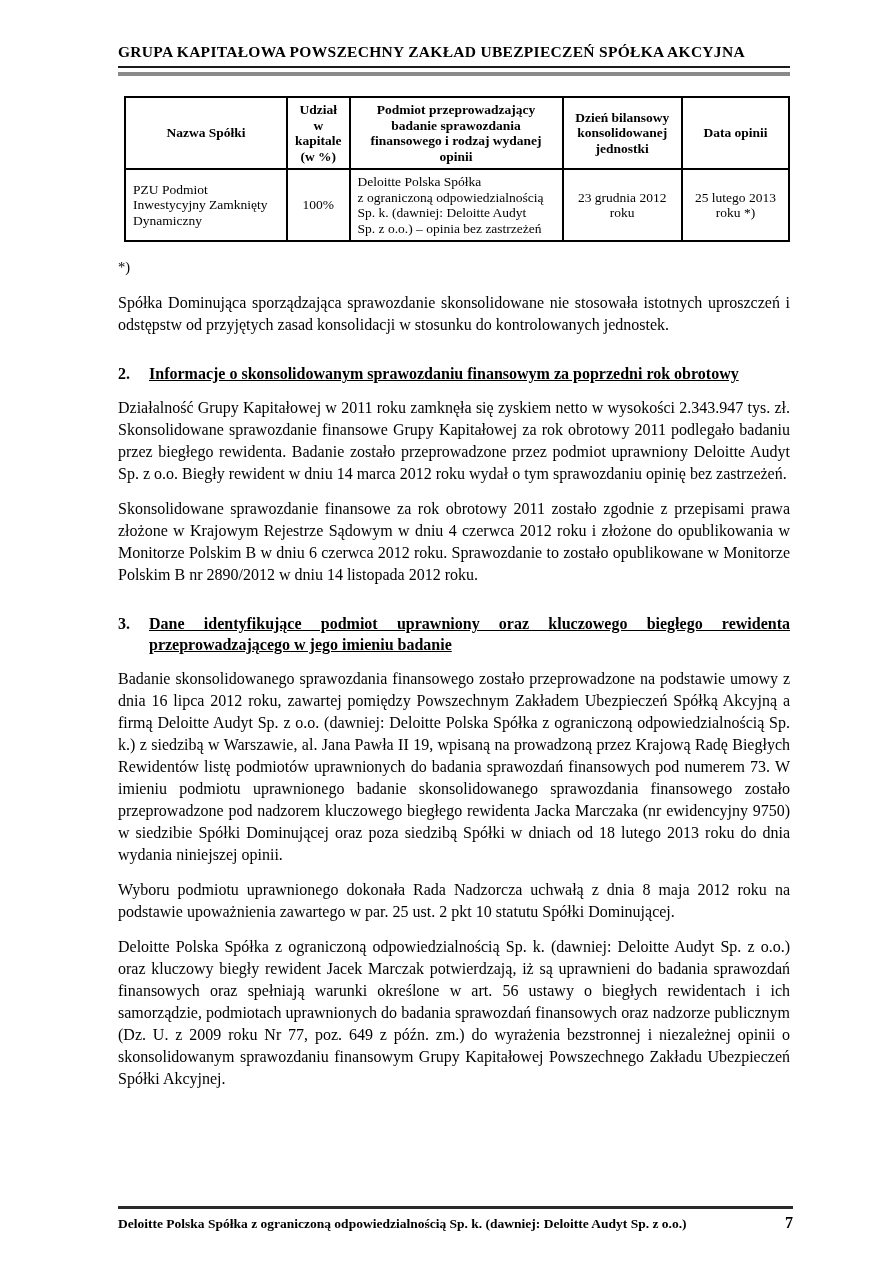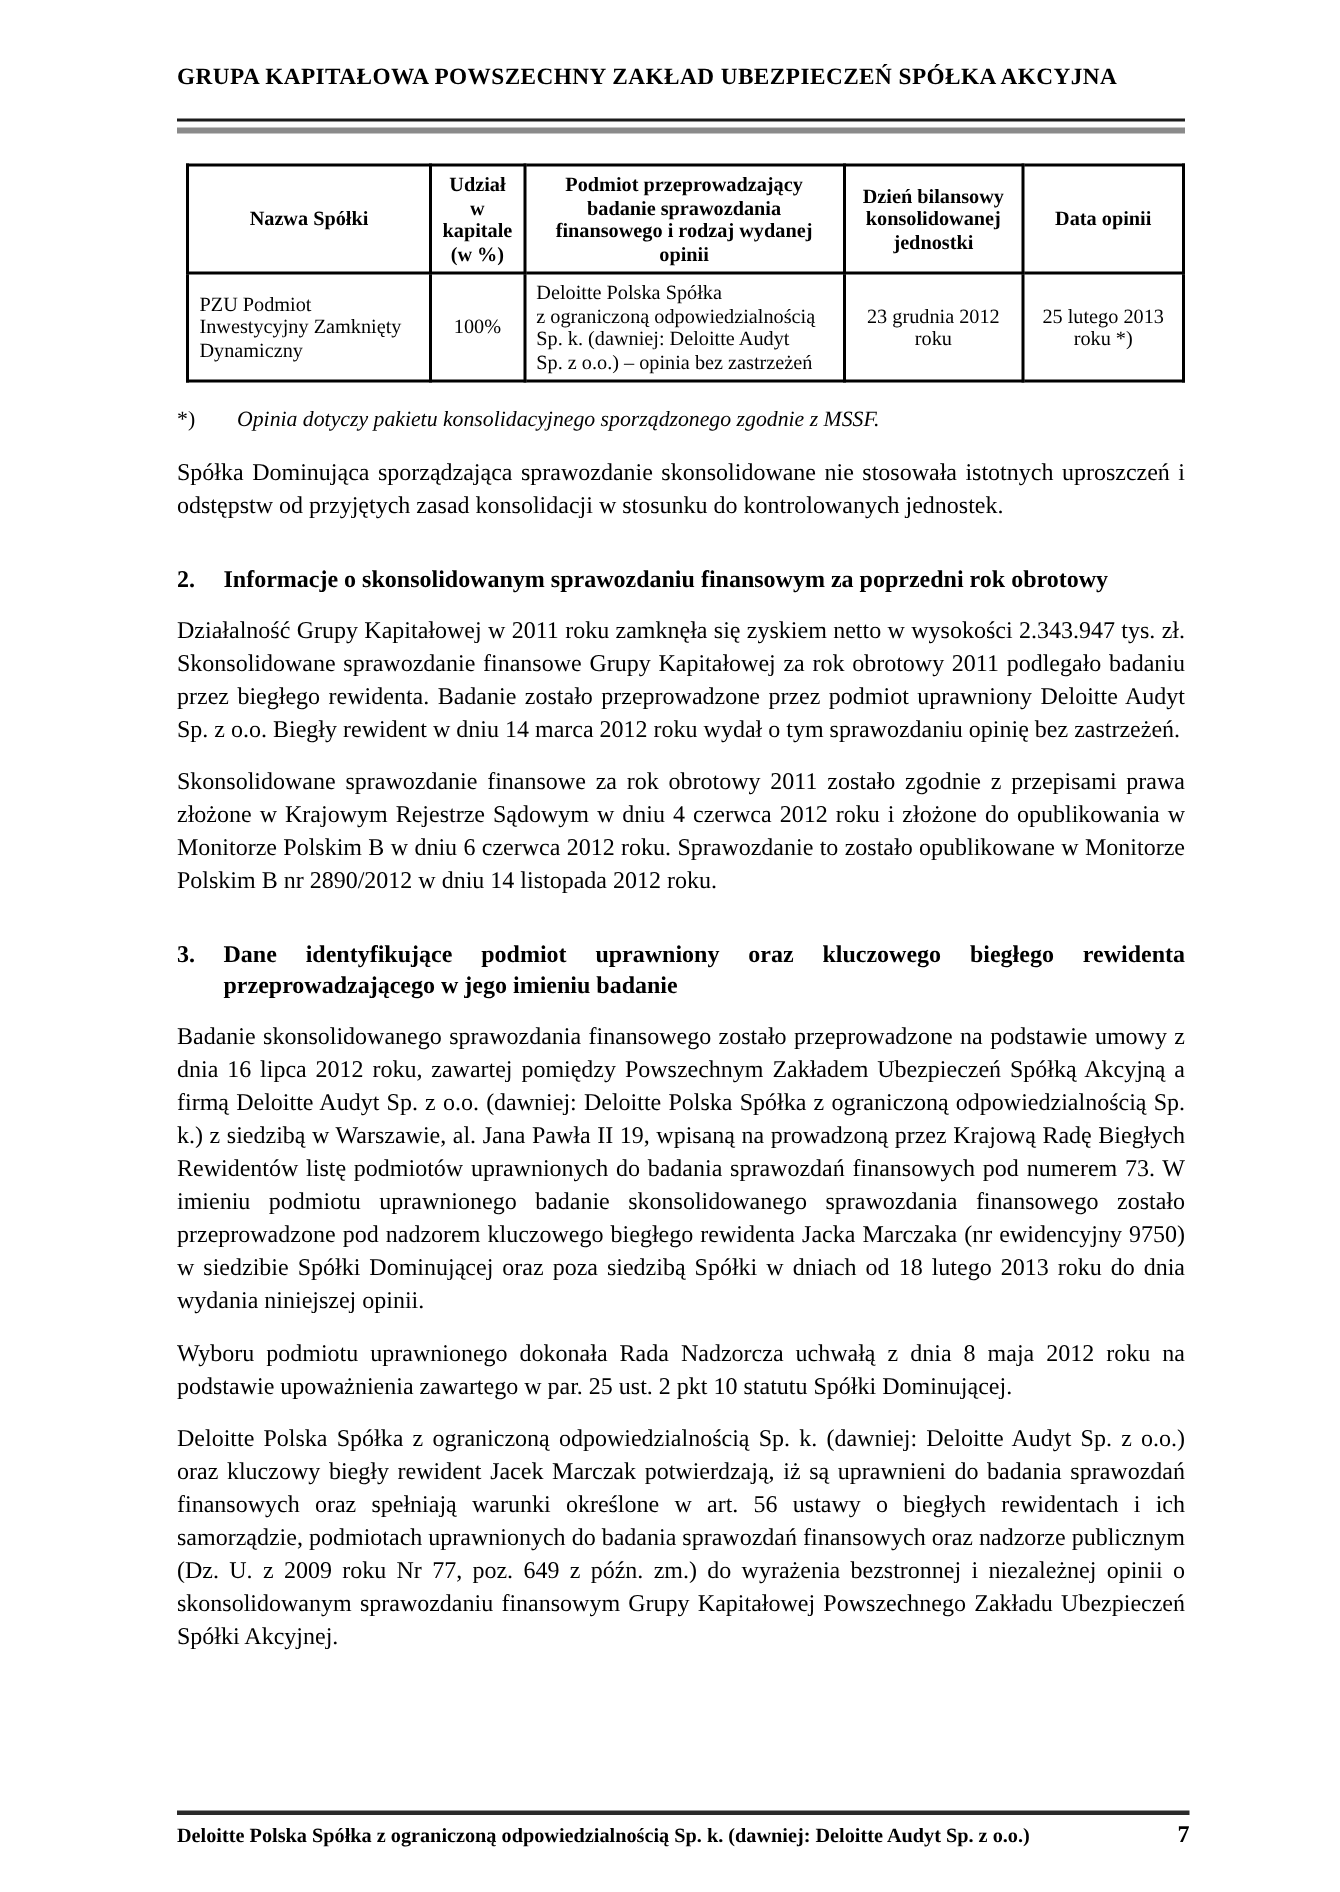--- a/index.html
+++ b/index.html
@@ -9,21 +9,21 @@
     background:#fff;color:#000;
     font-family:"Liberation Serif","DejaVu Serif",serif;
     box-sizing:border-box;
     padding:42px 103px 0 118px;
     overflow:hidden;
   }
   
   .doc-header-title{
     font-size:15.5px;font-weight:bold;letter-spacing:.3px;
     line-height:20px;
-    padding-bottom:17px;
+    padding-bottom:4px;
     border-bottom:2px solid #1c1c1c;
   }
   .doc-header-rule{height:4px;background:#8a8a8a;margin-top:4px;}
   
   table.audit{
     border-collapse:collapse;
     width:666px;margin:20px 0 0 6px;
     font-size:13.5px;line-height:15.5px;
   }
   table.audit th,table.audit td{
@@ -45,21 +45,21 @@
     margin:13px 0 0 0;
     font-size:16px;line-height:22px;
     text-align:justify;
   }
   p.intro{margin-top:15px;font-family:Liberation Serif, serif;}
   .section-heading{
     display:flex;margin-top:27px;
     font-size:16px;font-weight:bold;line-height:21px;
   }
   .section-number{flex:0 0 31px;}
-  .section-title{flex:1;text-align:justify;}
+  .section-title{flex:1;text-align:justify;text-decoration:underline;}
   
   .doc-footer{
     position:absolute;left:118px;right:100px;bottom:28px;
     border-top:3px solid #2a2a2a;
     padding-top:5px;
     display:flex;justify-content:space-between;align-items:baseline;
     font-size:13.5px;font-weight:bold;line-height:18px;
   }
   .page-number{font-size:16px;}
 </style>
@@ -111,21 +111,20 @@
         <td class="c-center">23 grudnia 2012
 roku</td>
         <td class="c-center">25 lutego 2013
 roku *)</td>
       </tr>
     </tbody>
   </table>
 
   <div class="footnote">
     <span class="footnote-marker">*)</span>
-    <span class="footnote-text">Opinia dotyczy pakietu konsolidacyjnego sporządzonego zgodnie z MSSF.</span>
   </div>
 
   <p class="body-par intro">Spółka Dominująca sporządzająca sprawozdanie skonsolidowane nie stosowała istotnych uproszczeń i odstępstw od przyjętych zasad konsolidacji w stosunku do kontrolowanych jednostek.</p>
 
   <div class="section-heading">
     <span class="section-number">2.</span>
     <span class="section-title">Informacje o skonsolidowanym sprawozdaniu finansowym za poprzedni rok obrotowy</span>
   </div>
   <p class="body-par">Działalność Grupy Kapitałowej w 2011 roku zamknęła się zyskiem netto w wysokości 2.343.947 tys. zł. Skonsolidowane sprawozdanie finansowe Grupy Kapitałowej za rok obrotowy 2011 podlegało badaniu przez biegłego rewidenta. Badanie zostało przeprowadzone przez podmiot uprawniony Deloitte Audyt Sp. z o.o. Biegły rewident w dniu 14 marca 2012 roku wydał o tym sprawozdaniu opinię bez zastrzeżeń.</p>
   <p class="body-par">Skonsolidowane sprawozdanie finansowe za rok obrotowy 2011 zostało zgodnie z przepisami prawa złożone w Krajowym Rejestrze Sądowym w dniu 4 czerwca 2012 roku i złożone do opublikowania w Monitorze Polskim B w dniu 6 czerwca 2012 roku. Sprawozdanie to zostało opublikowane w Monitorze Polskim B nr 2890/2012 w dniu 14 listopada 2012 roku.</p>

